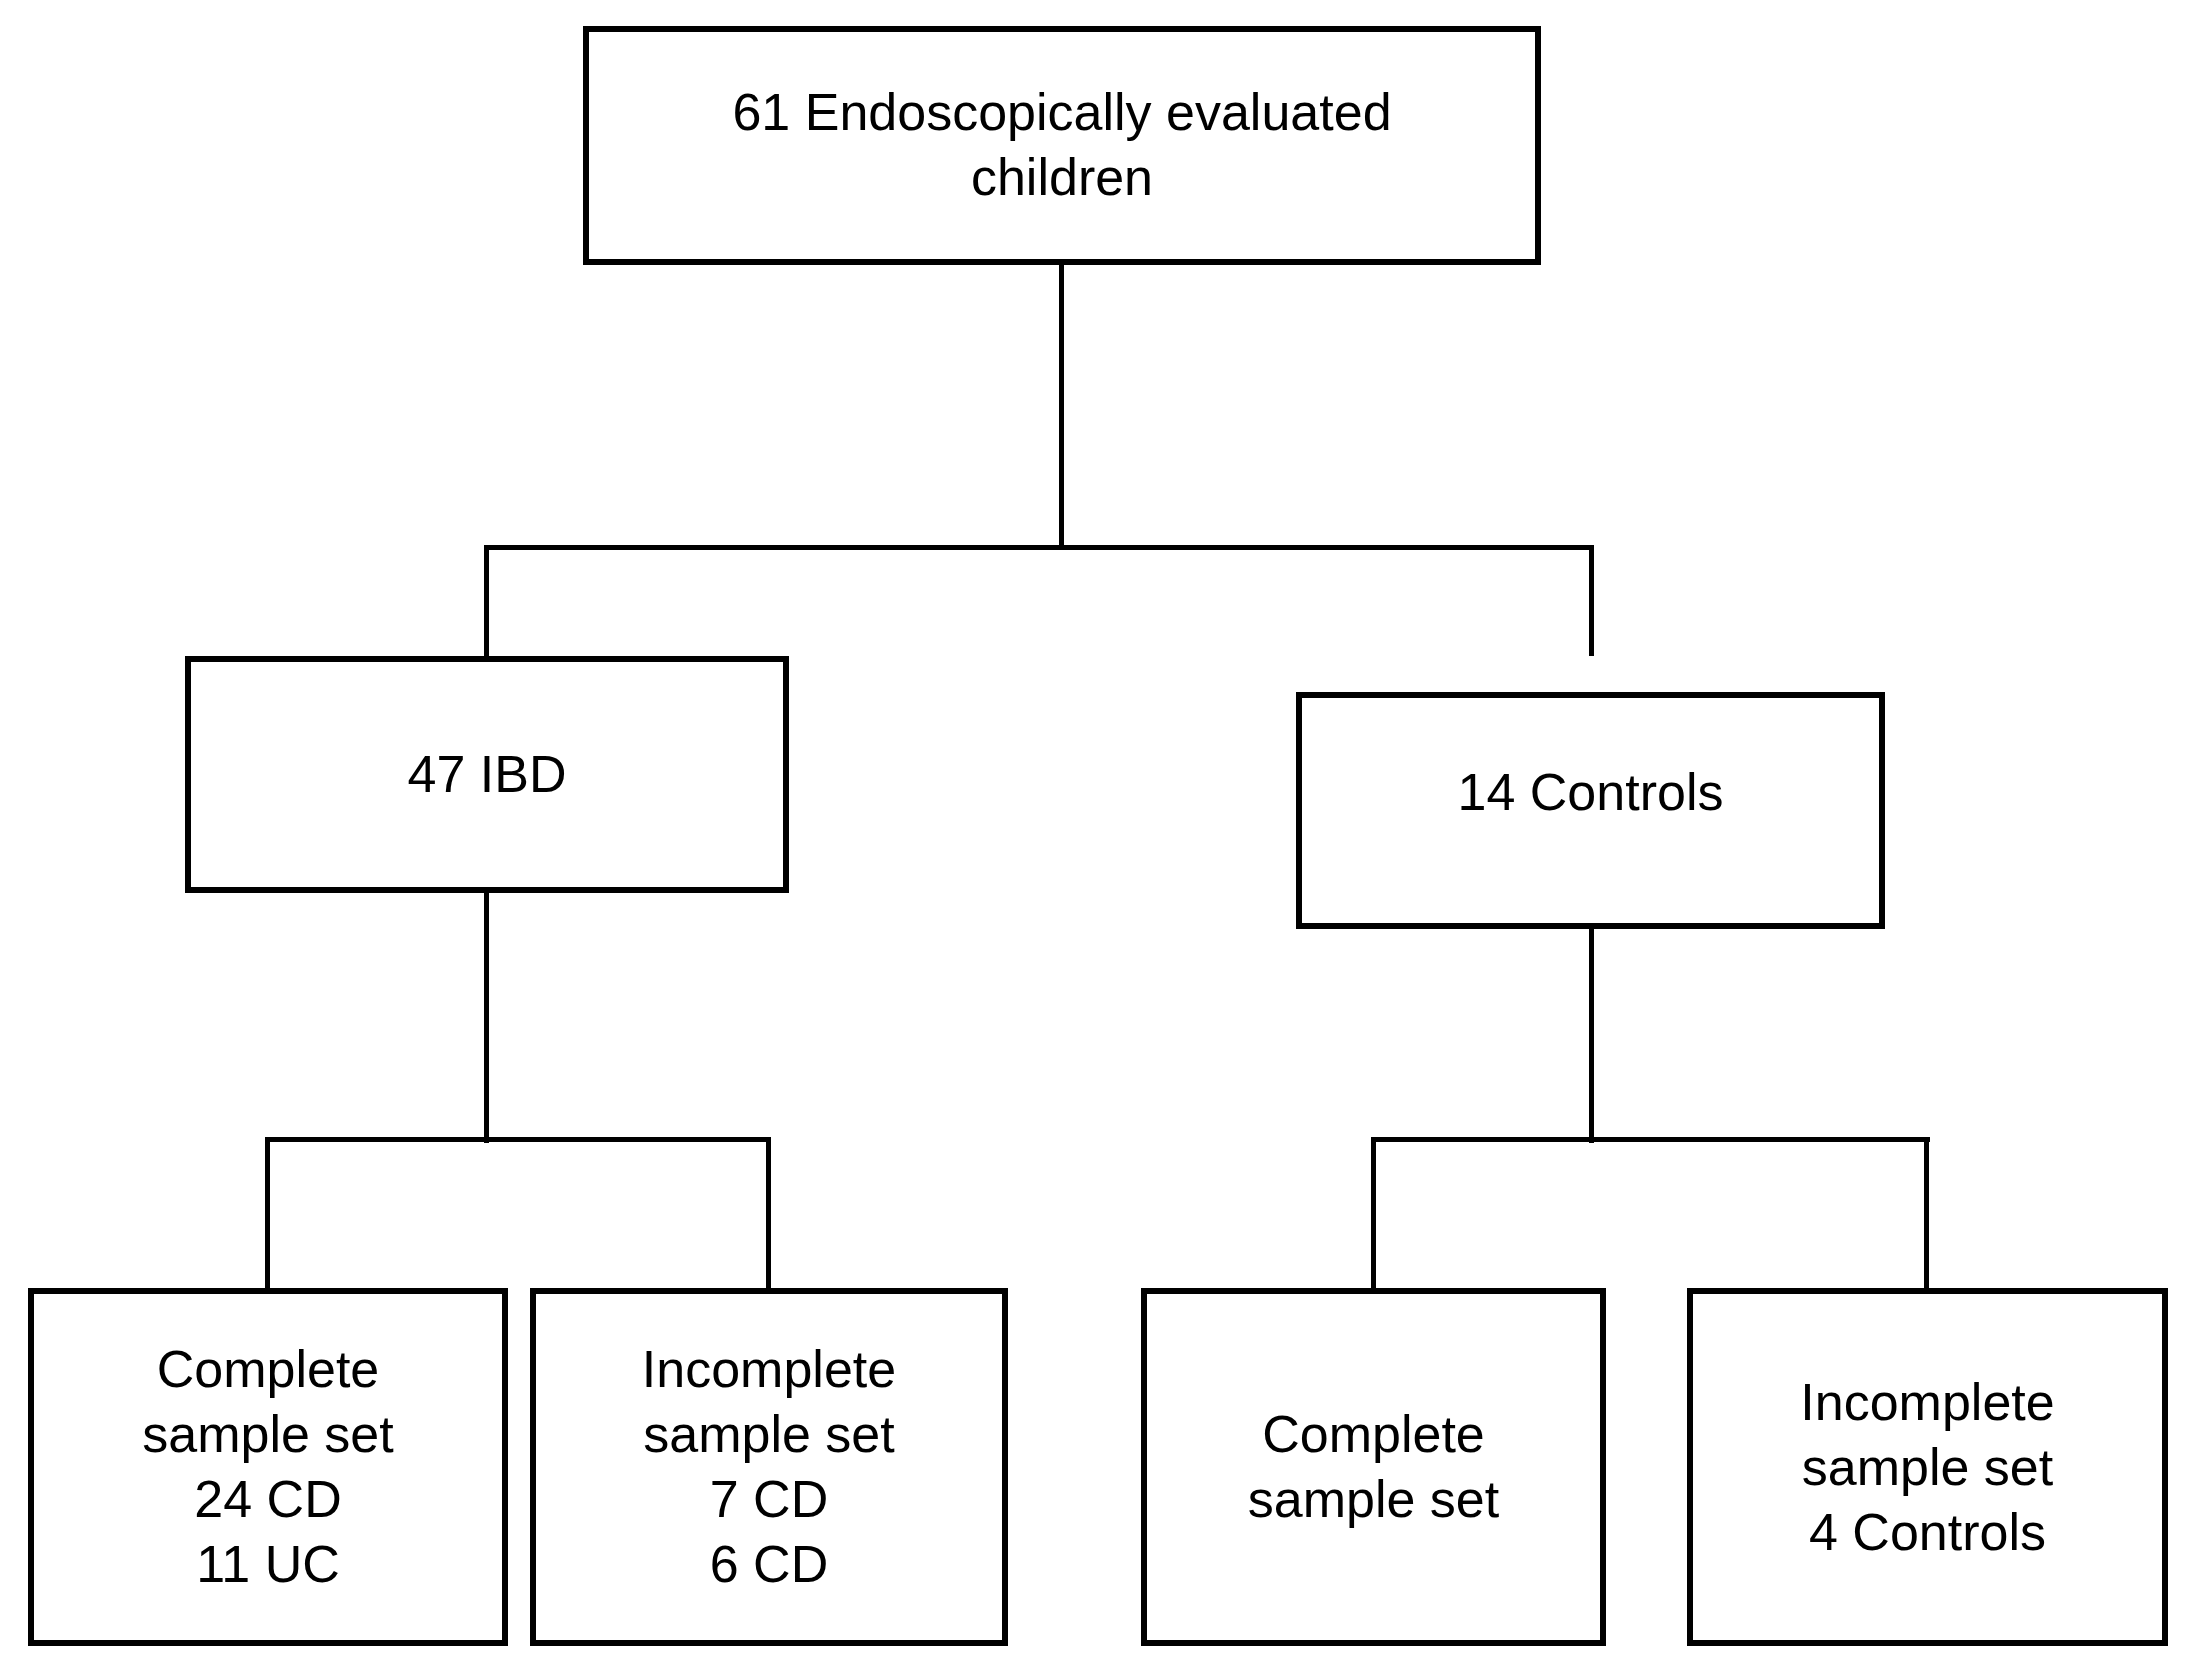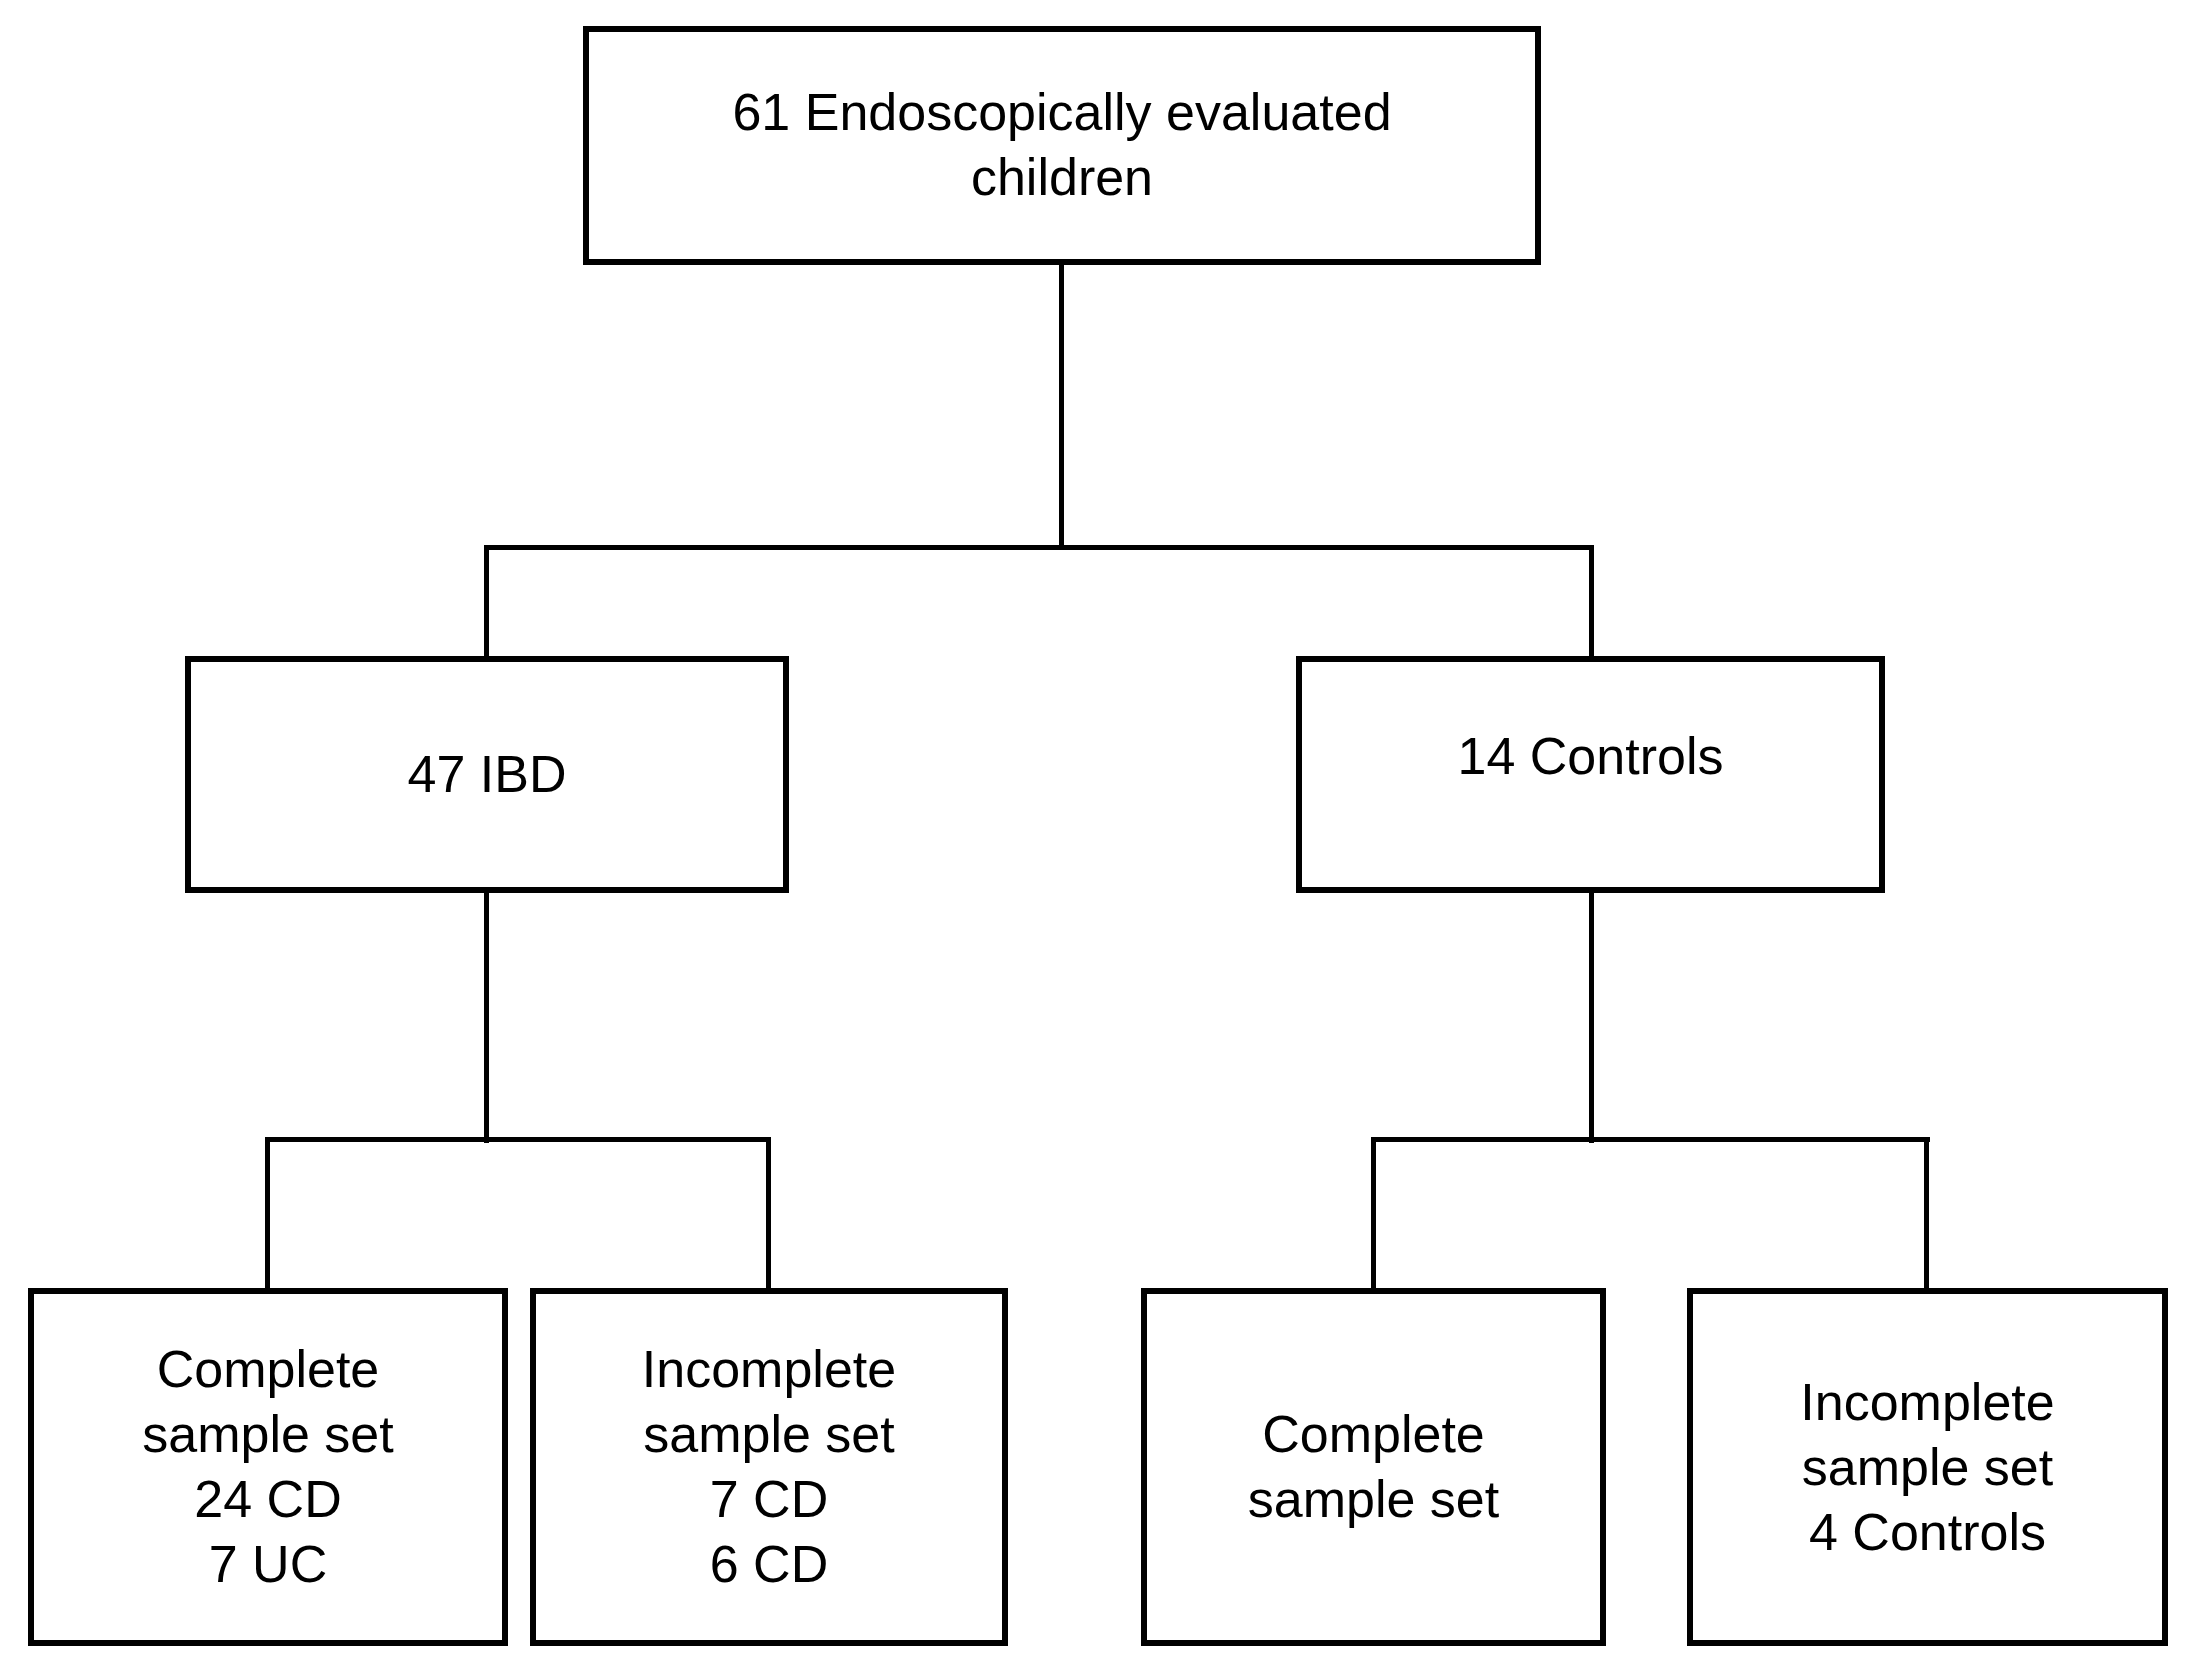--- a/index.html
+++ b/index.html
@@ -26,20 +26,21 @@
     justify-content: center;
     text-align: center;
   }
   .box .txt {
     font-size: 52px;
     line-height: 65px;
     white-space: nowrap;
   }
   .box.lift {
     padding-bottom: 37px;
+    margin-top: 36px;
   }
   .conn {
     position: absolute;
     background: var(--line-color, #000000);
   }
 </style>
 </head>
 <body>
 
 <div class="canvas">
@@ -67,21 +68,21 @@
   </div>
 
   <div class="box lift" style="left:1296px; top:656px; width:589px; height:237px;">
     <div class="txt">14 Controls</div>
   </div>
 
   <div class="box" style="left:28px; top:1288px; width:480px; height:358px;">
     <div class="txt">Complete</div>
     <div class="txt">sample set</div>
     <div class="txt">24 CD</div>
-    <div class="txt">7 UC</div>
+    <div class="txt">11 UC</div>
   </div>
 
   <div class="box" style="left:530px; top:1288px; width:478px; height:358px;">
     <div class="txt">Incomplete</div>
     <div class="txt">sample set</div>
     <div class="txt">7 CD</div>
     <div class="txt">6 CD</div>
   </div>
 
   <div class="box" style="left:1141px; top:1288px; width:465px; height:358px;">

